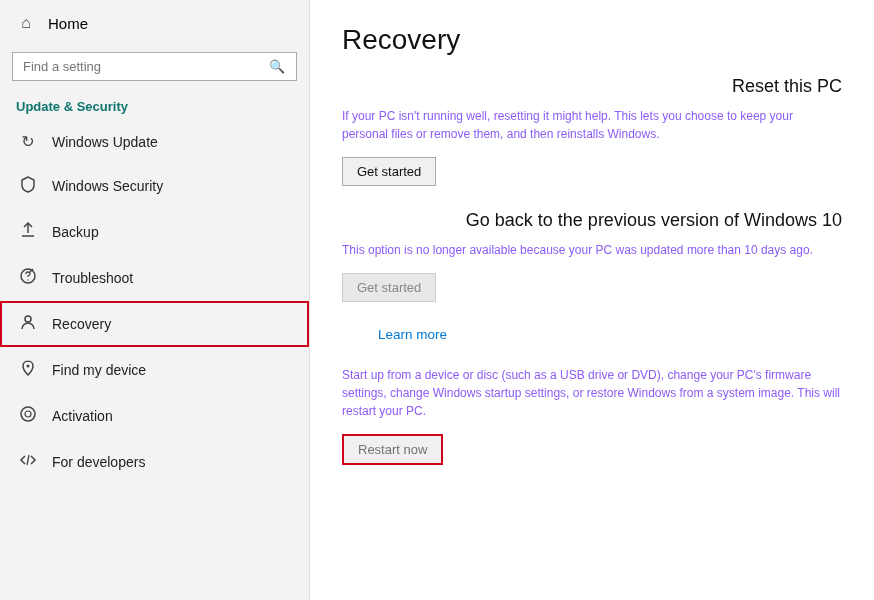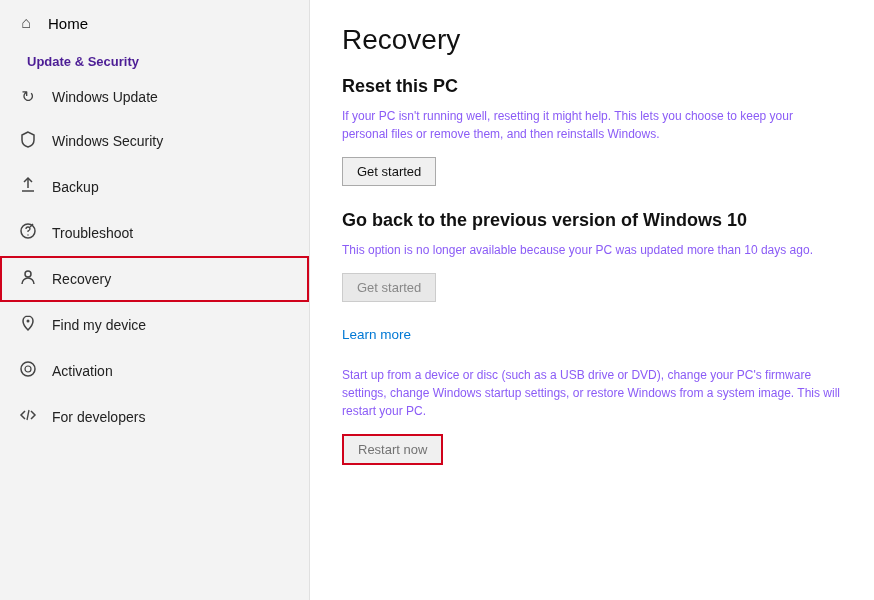--- a/index.html
+++ b/index.html
@@ -51,22 +51,22 @@
       color: #555;
     }
     .search-icon-glyph {
       color: #555;
       font-size: 13px;
     }
 
     .sidebar-section-title {
       font-weight: 700;
       font-size: 13px;
-      padding: 8px 16px 6px 27px;
-      color: #4c1d95;
+      padding: 8px 16px 6px 16px;
+      color: #0f766e;
     }
 
     .sidebar-item {
       display: flex;
       align-items: center;
       gap: 14px;
       padding: 10px 16px;
       cursor: pointer;
       font-size: 14px;
       color: #222;
@@ -94,23 +94,24 @@
 
     .page-title {
       font-size: 28px;
       font-weight: 300;
       color: #111;
       margin-bottom: 20px;
     }
 
     .section-title {
       font-size: 18px;
-      font-weight: 700;
+      font-weight: 400;
       color: #111;
       margin-bottom: 10px;
+      text-align: right;
     }
 
     .section-desc {
       font-size: 12px;
       color: #8b5cf6;
       line-height: 1.5;
       margin-bottom: 14px;
       max-width: 520px;
     }
 
@@ -135,37 +136,42 @@
       color: #737373;
     }
 
     .link {
       color: #0078d4;
       text-decoration: none;
       font-size: 13.5px;
       cursor: pointer;
       display: inline-block;
       margin-bottom: 24px;
+      margin-left: 36px;
     }
 
     
     .sidebar::-webkit-scrollbar { width: 4px; }
     .sidebar::-webkit-scrollbar-thumb { background: #ccc; }
     .main-content::-webkit-scrollbar { width: 4px; }
     .main-content::-webkit-scrollbar-thumb { background: #ccc; }
   </style>
 </head>
 <body>
 
 <nav class="sidebar">
   <div class="sidebar-home">
     <span class="sidebar-icon">⌂</span>
     <span>Home</span>
   </div>
 
+  <div class="search-box">
+    <input type="text" placeholder="Find a setting" style="">
+    <span class="search-icon-glyph">🔍</span>
+  </div>
 
   <div class="sidebar-section-title">Update &amp; Security</div>
 
   <div class="sidebar-item">
     <span class="sidebar-icon">↻</span>
     <span>Windows Update</span>
   </div>
   <div class="sidebar-item">
     <span class="sidebar-icon">
       <svg width="18" height="18" viewBox="0 0 18 18" fill="none" xmlns="http://www.w3.org/2000/svg">

